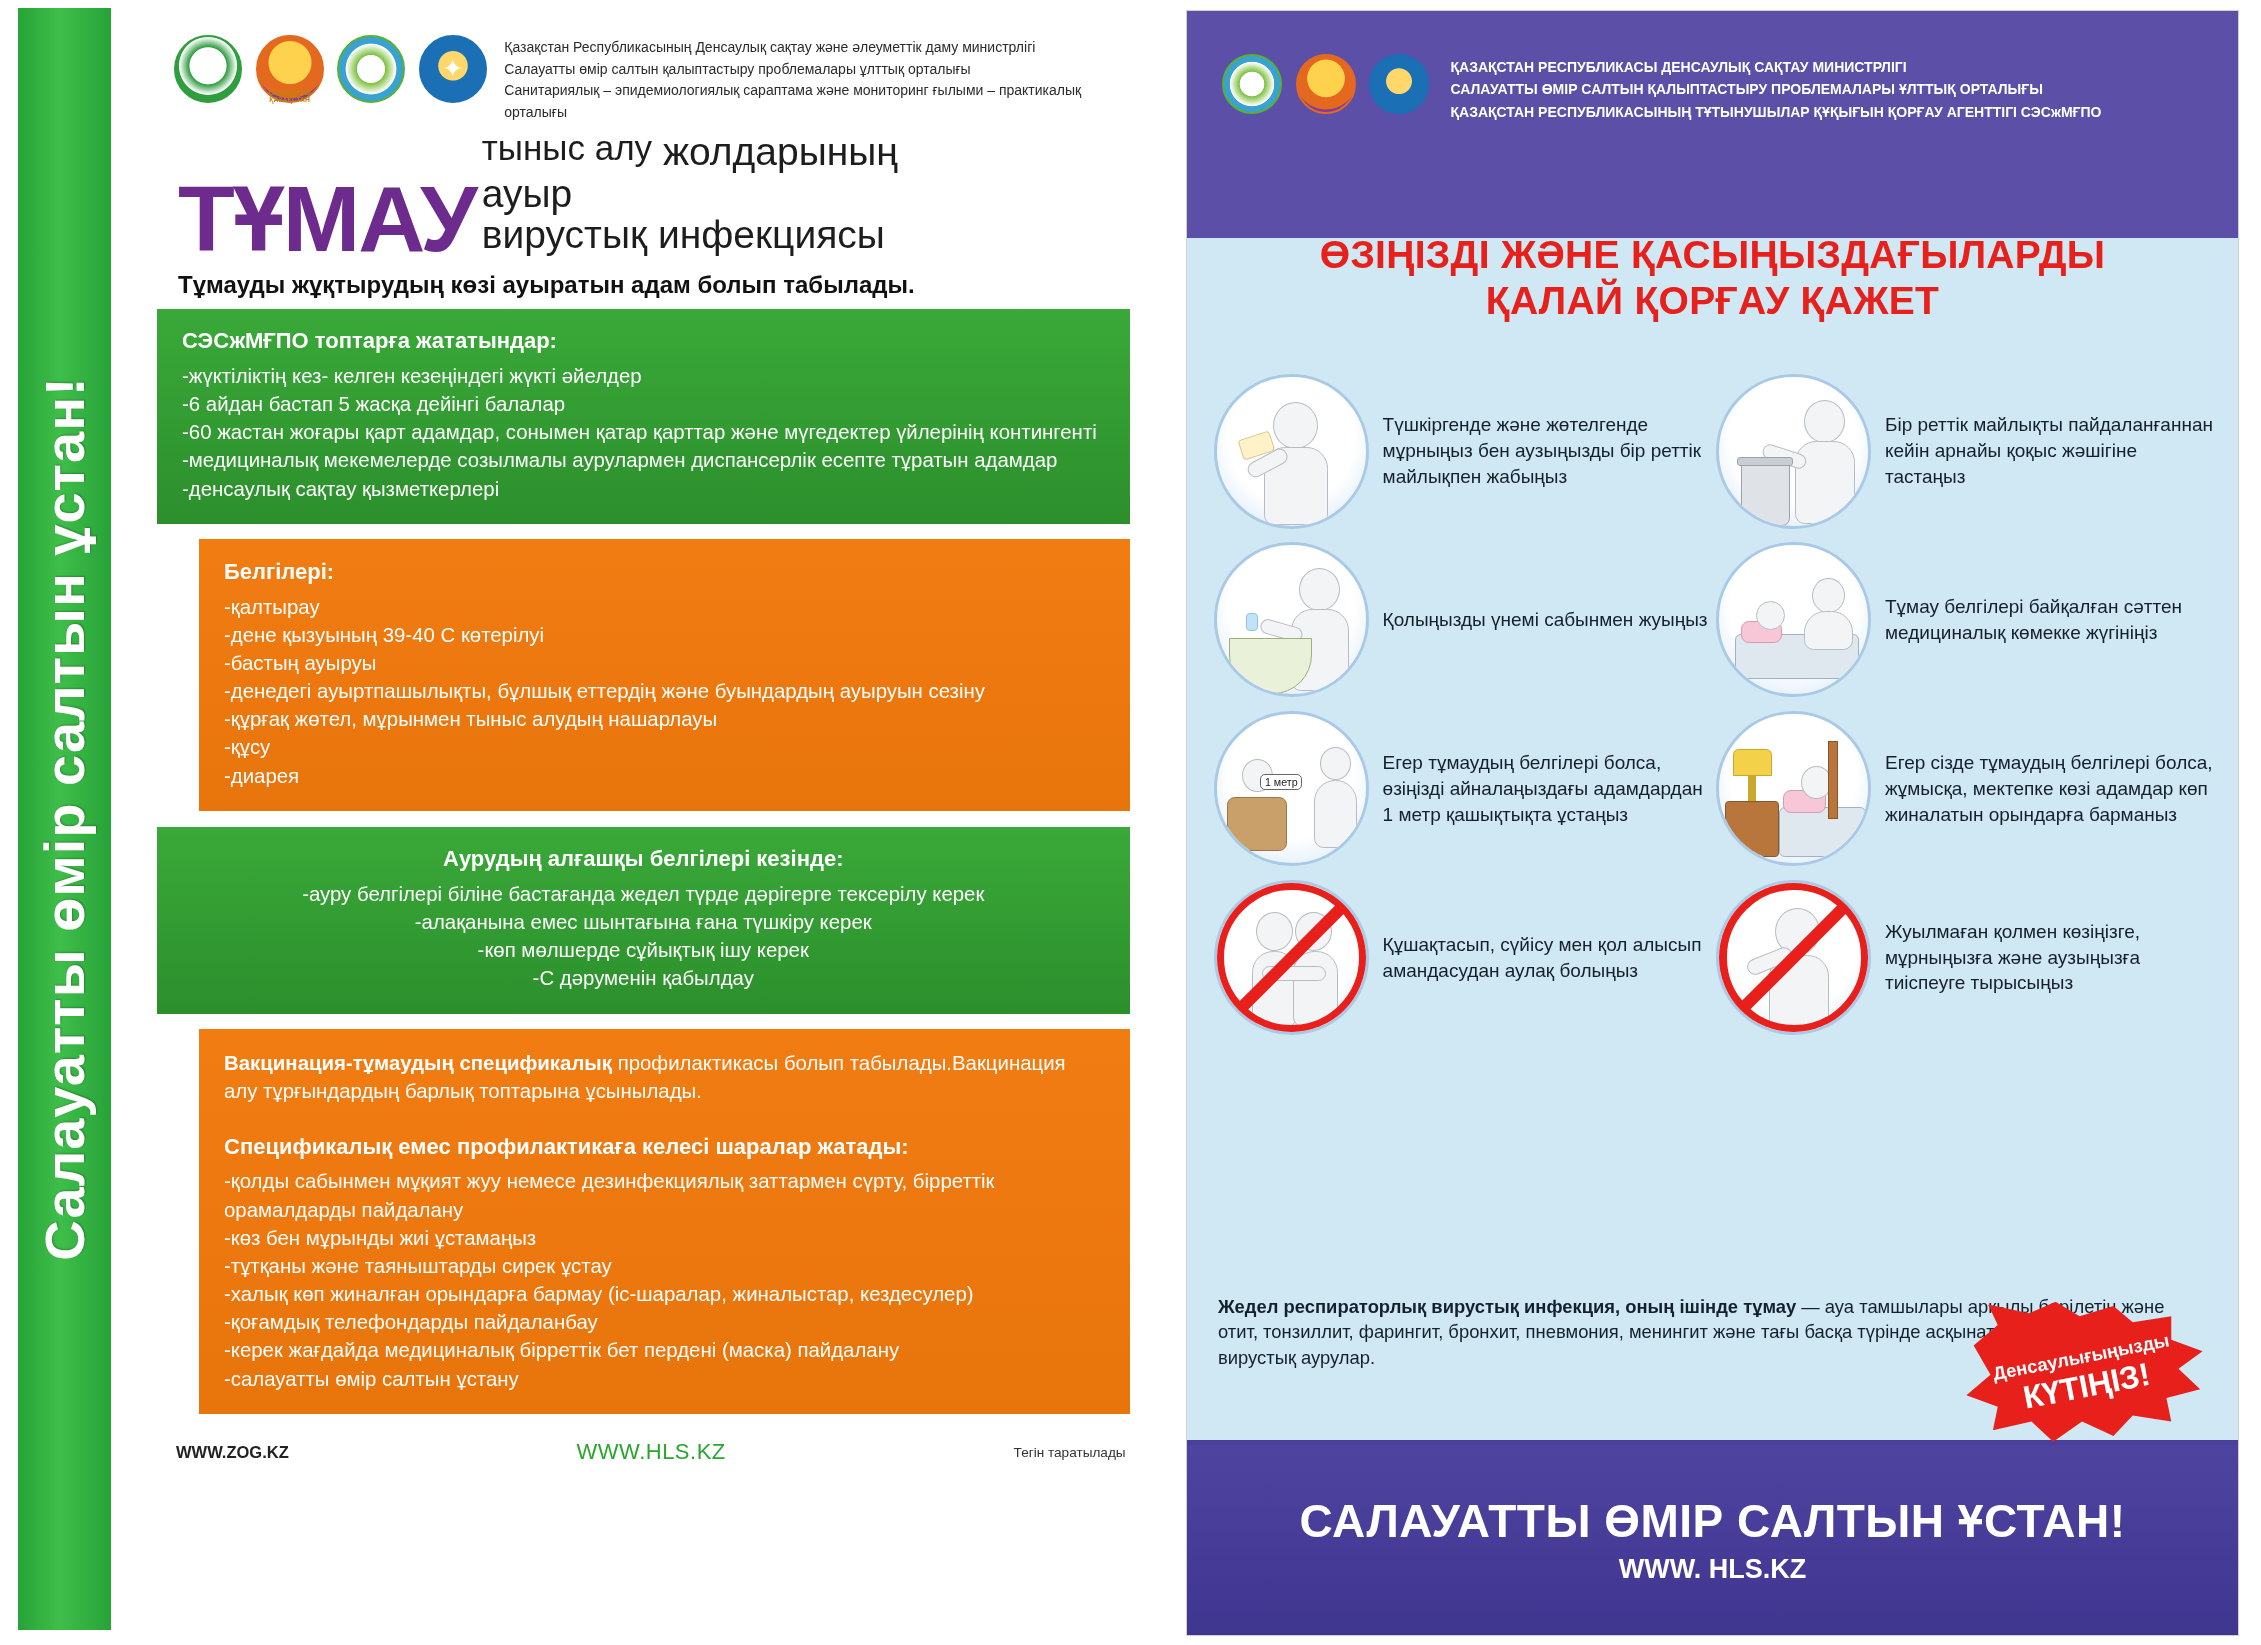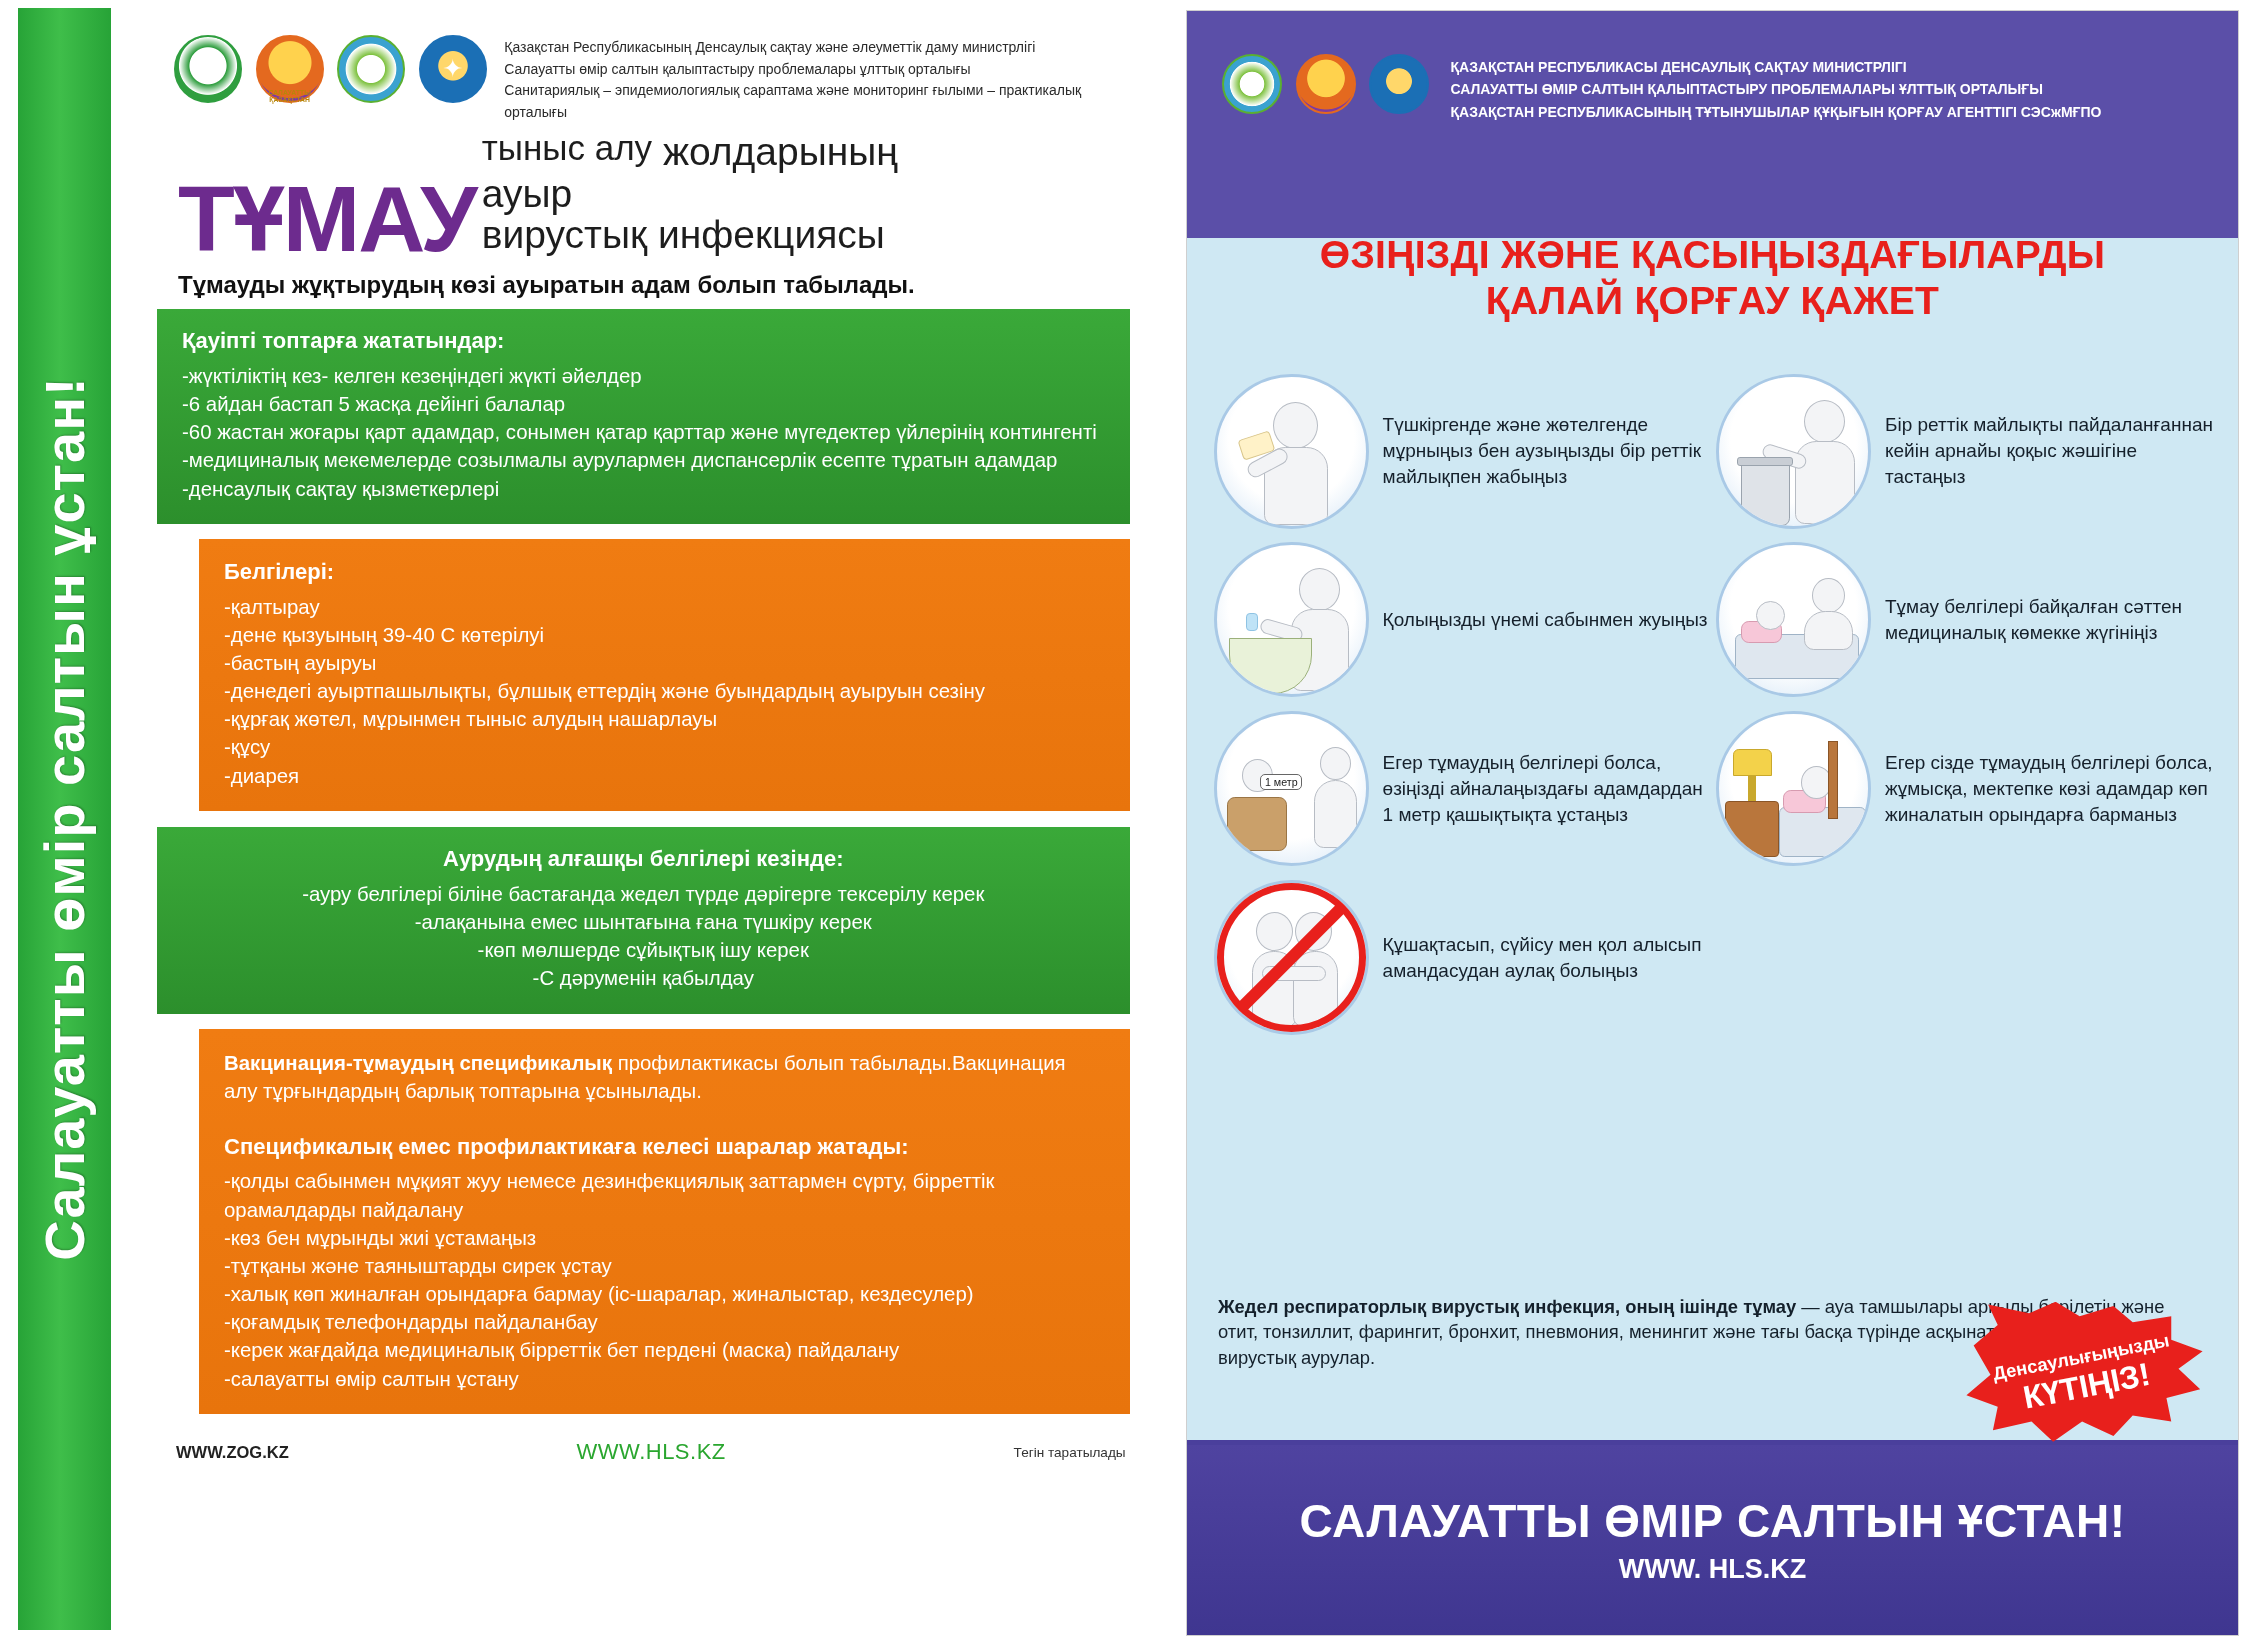--- a/index.html
+++ b/index.html
@@ -185,21 +185,21 @@
               <span>жолдарының</span>
             </div>
             <div class="t-l2">ауыр</div>
             <div class="t-l3">вирустық инфекциясы</div>
           </div>
         </div>
         <div class="t-sub">Тұмауды жұқтырудың көзі ауыратын адам болып табылады.</div>
       </div>
 
       <div class="panel green">
-        <h3>Қауіпті топтарға жататындар:</h3>
+        <h3>СЭСжМҒПО топтарға жататындар:</h3>
         <ul>
           <li>-жүктіліктің кез- келген кезеңіндегі жүкті әйелдер</li>
           <li>-6 айдан бастап 5 жасқа дейінгі балалар</li>
           <li>-60 жастан жоғары қарт адамдар, сонымен қатар қарттар және мүгедектер үйлерінің контингенті</li>
           <li>-медициналық мекемелерде созылмалы аурулармен диспансерлік есепте тұратын адамдар</li>
           <li>-денсаулық сақтау қызметкерлері</li>
         </ul>
       </div>
 
       <div class="panel orange">
@@ -345,20 +345,29 @@
             <div class="fig head" style="left:39px;top:29px;width:37px;height:39px;"></div>
             <div class="fig head" style="left:78px;top:29px;width:37px;height:39px;"></div>
             <div class="fig body" style="left:35px;top:68px;width:45px;height:76px;"></div>
             <div class="fig body" style="left:76px;top:68px;width:45px;height:76px;"></div>
             <div class="fig arm" style="left:45px;top:83px;width:64px;height:14.6px;"></div>
             <div class="ban"></div>
           </div>
           <div class="txt">Құшақтасып, сүйісу мен қол алысып амандасудан аулақ болыңыз</div>
         </div>
 
+        <div class="cell">
+          <div class="ill">
+            <div class="fig head" style="left:56px;top:25px;width:45px;height:47px;"></div>
+            <div class="fig body" style="left:50px;top:72px;width:60px;height:74px;"></div>
+            <div class="fig arm" style="left:27px;top:70px;width:47px;height:15.5px;transform:rotate(-22deg);"></div>
+            <div class="ban"></div>
+          </div>
+          <div class="txt">Жуылмаған қолмен көзіңізге, мұрныңызға және аузыңызға тиіспеуге тырысыңыз</div>
+        </div>
 
       </div>
 
       <div class="r-note">
         <p>
           <span class="lead">Жедел респираторлық вирустық инфекция, оның ішінде тұмау</span><span> — ауа тамшылары арқылы берілетін және отит, тонзиллит, фарингит, бронхит, пневмония, менингит және тағы басқа түрінде асқынатын кең таралған вирустық аурулар.</span>
         </p>
       </div>
 
       <div class="starburst">

